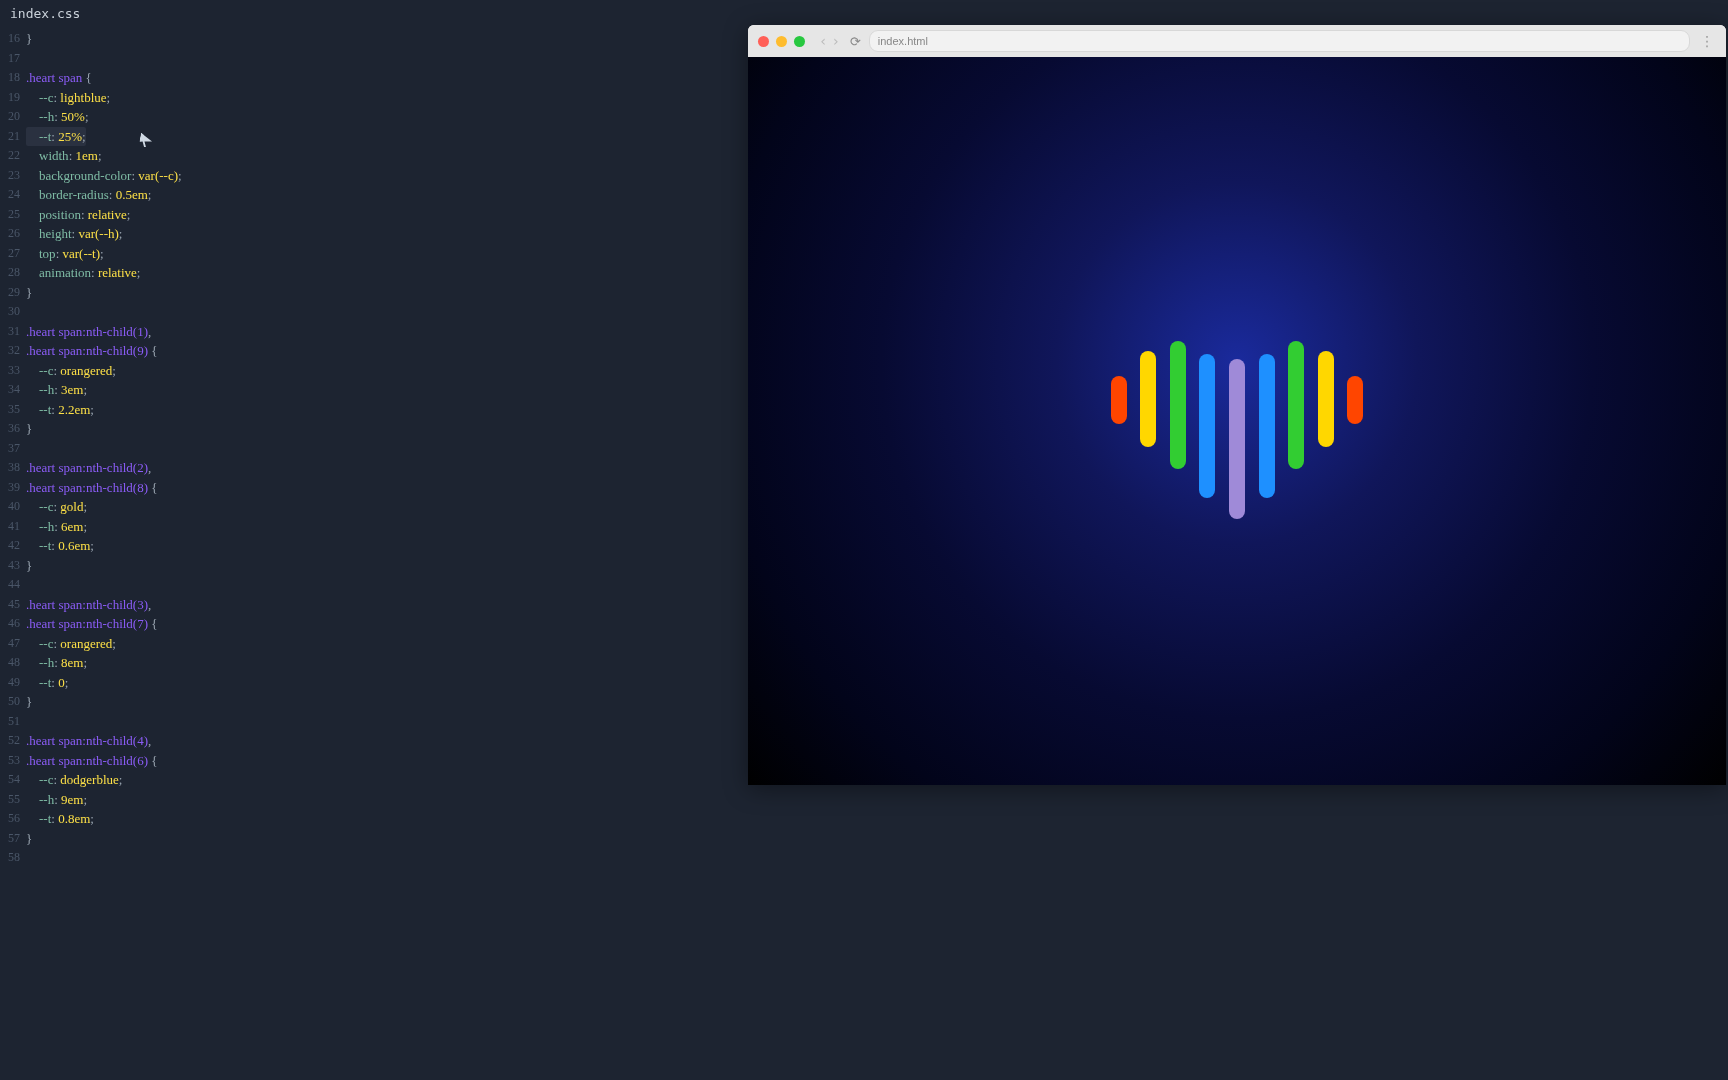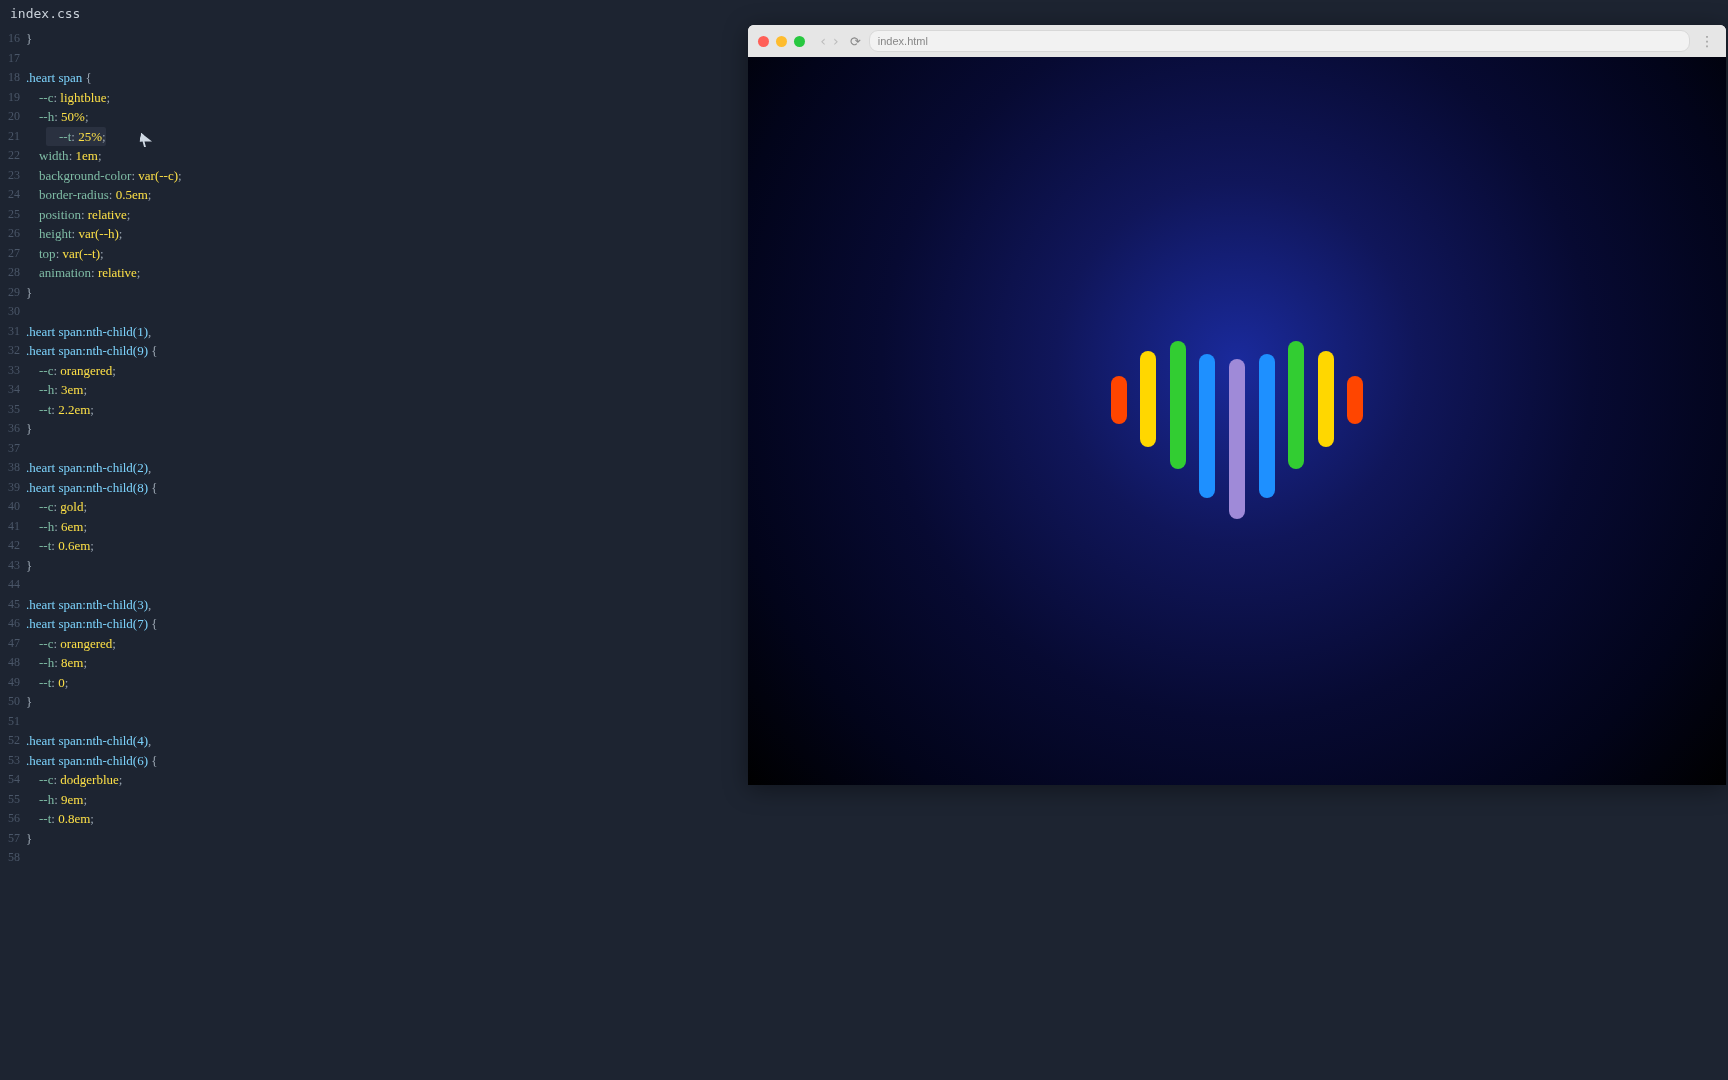--- a/index.html
+++ b/index.html
@@ -46,30 +46,29 @@
   flex: 1;
   line-height: 19.5px;
   font-size: 13px;
   padding-top: 2px;
   position: relative;
 }
 .code pre {
   font-family: inherit;
   white-space: pre;
 }
-.t-sel { color: #7dd3fc; }
+.t-sel { color: #8b5cf6; }
 .t-prop { color: #7fbca5; } 
 .t-val { color: #fde047; }
 .t-punct { color: #9aa5b1; }
 .t-brace { color: #9aa5b1; }
 .hl-line {
   background: #2a3140;
   display: inline-block;
   border-radius: 2px;
-  margin-left: 20px;
 }
 .mouse-cursor {
   position: absolute;
   width: 0;
   height: 0;
   transform: translate(-2px,-2px);
 }
 .mouse-cursor::before {
   content: '';
   position: absolute;

